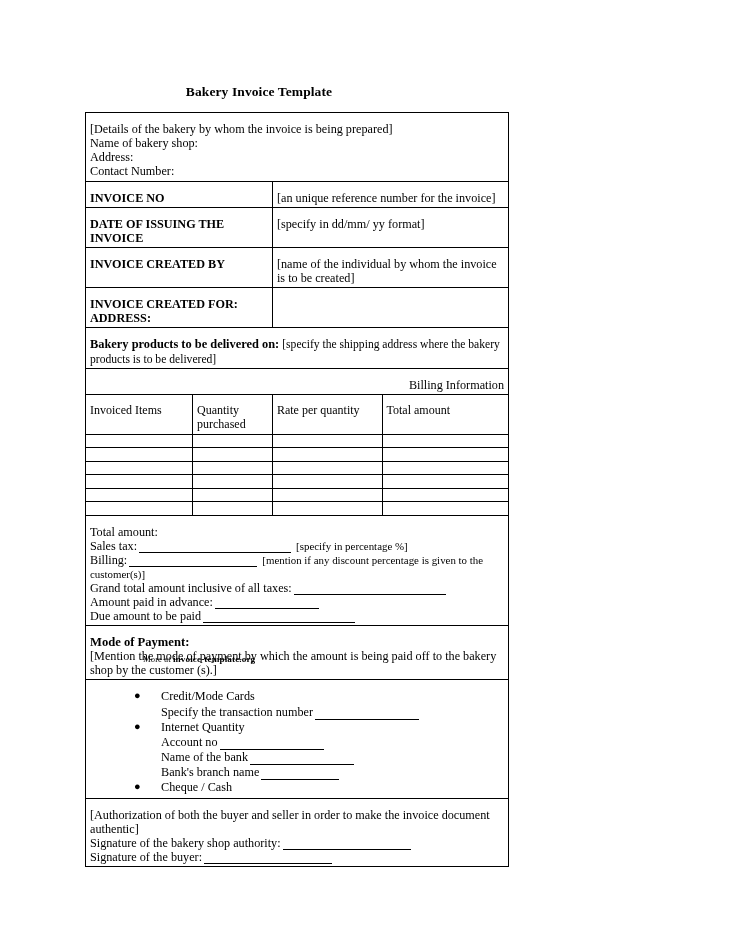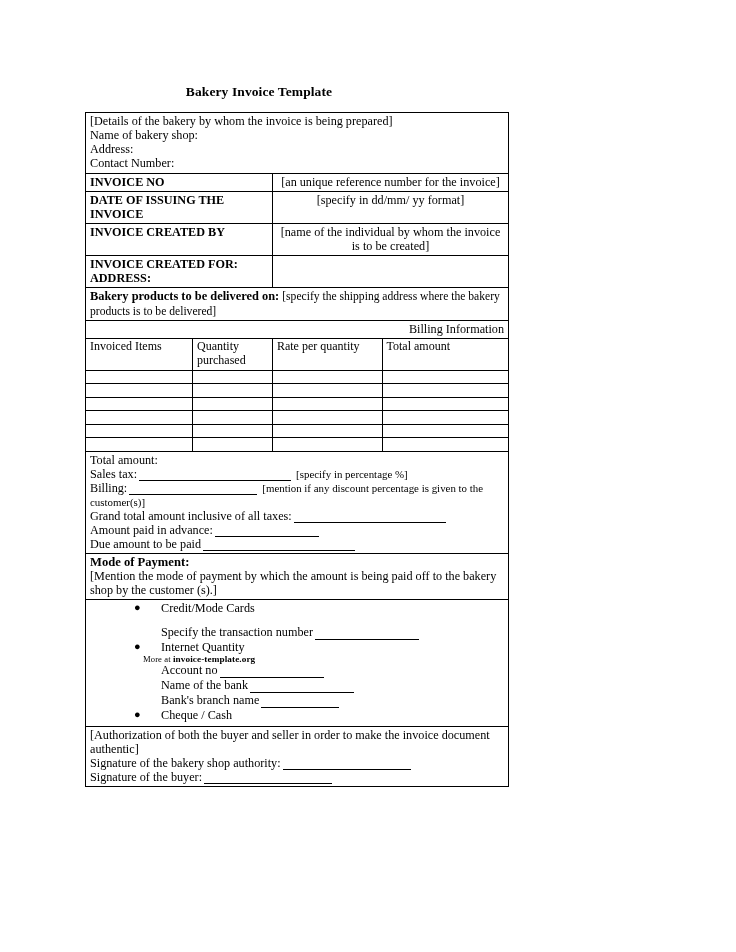--- a/index.html
+++ b/index.html
@@ -39,33 +39,32 @@
   .invoice-table {
     position: absolute;
     left: 81px;
     top: 112px;
     width: 424px;
     border-collapse: collapse;
     table-layout: fixed;
   }
   .invoice-table td {
     border: 1.3px solid #000000;
-    padding: 1px 4px 2px 4px;
+    padding: 9px 4px 2px 4px;
     font-size: 12.2px;
     line-height: 1.15;
     vertical-align: top;
   }
 
   .label-cell {
     font-weight: bold;
     font-size: 12.4px;
   }
   .hint-cell {
     font-size: 11.6px;
-    text-align: center;
   }
   .small-hint {
     font-size: 10.9px;
   }
 
   .header-block td {
     padding-bottom: 3px;
   }
   .header-block .line {
     display: block;
@@ -144,21 +143,21 @@
     left: 44px;
     top: -1px;
     font-size: 11px;
   }
   .sub-line {
     display: block;
     padding-left: 71px;
     line-height: 1.22;
   }
   .sub-gap {
-    margin-top: 8px;
+    margin-top: 0;
   }
 
   .auth-cell {
     font-size: 12.1px;
     line-height: 1.2;
     padding-top: 1px;
     padding-bottom: 2px;
   }
   .auth-cell .line { display: block; }
 

